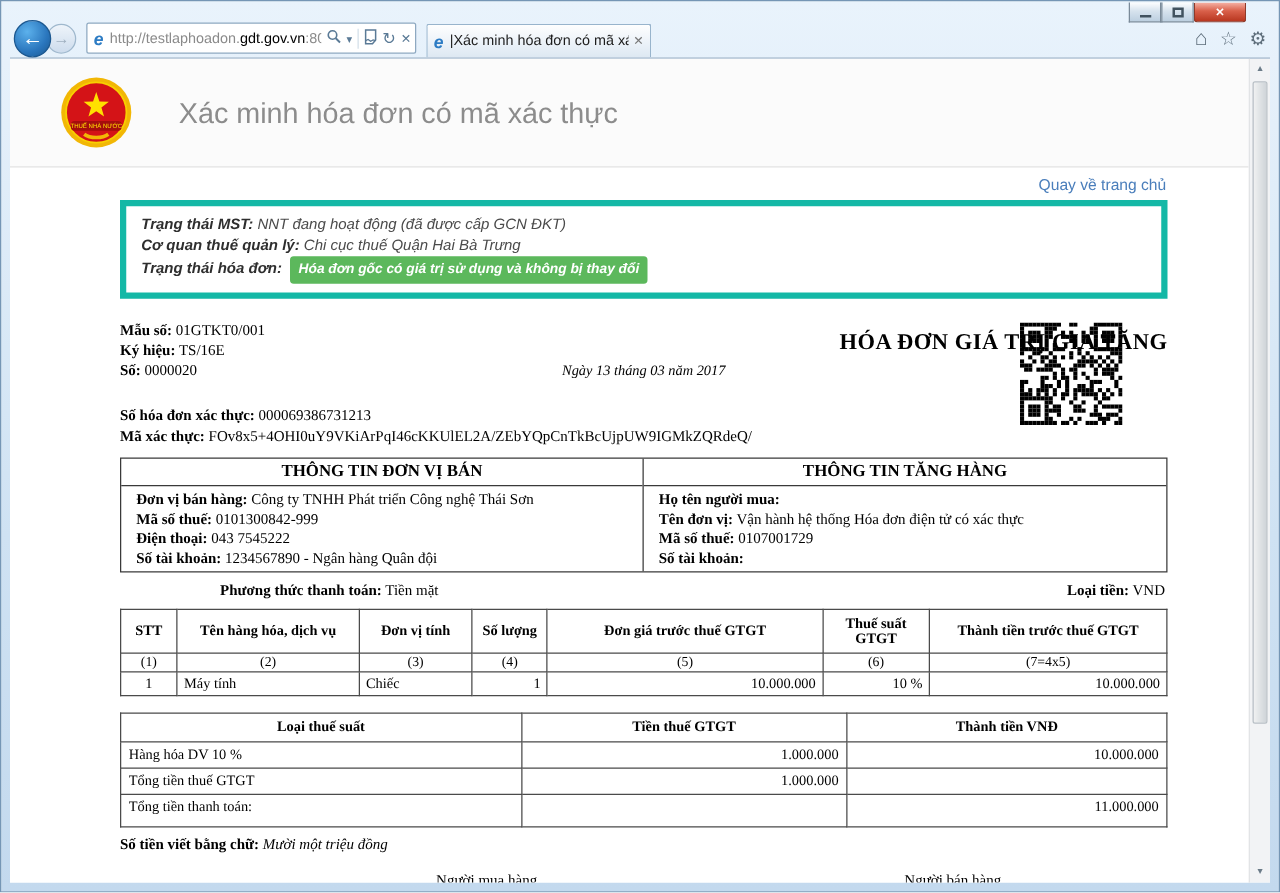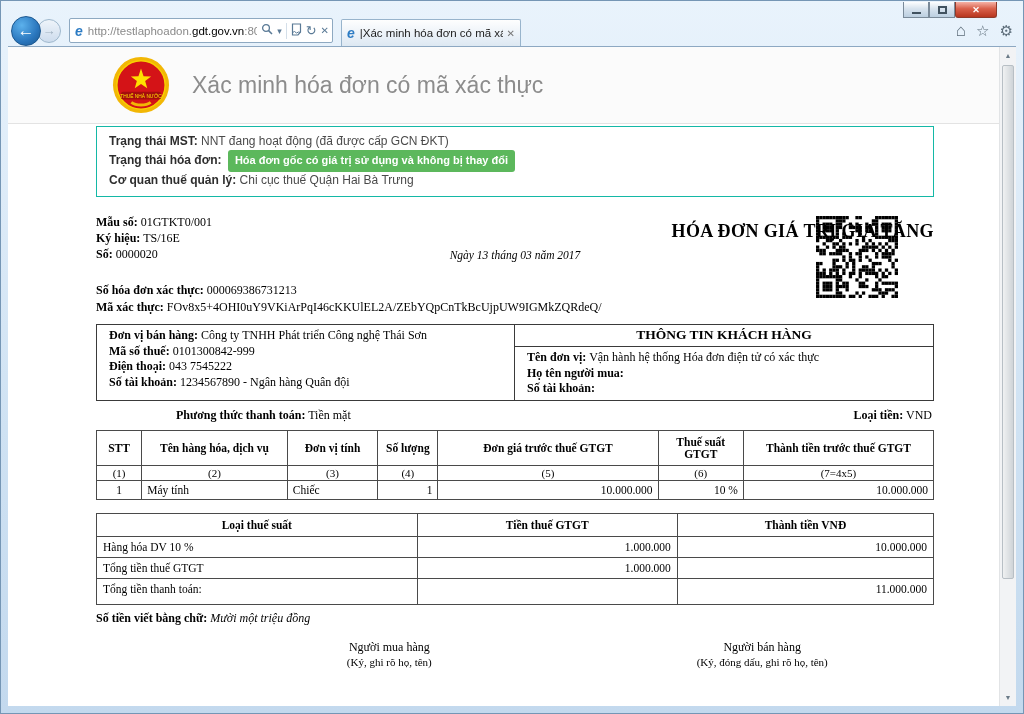--- a/index.html
+++ b/index.html
@@ -52,31 +52,31 @@
     border-top:1px solid #8da8c2; }
   .page { position:absolute; top:0; left:0; right:17px; bottom:0; overflow:hidden; background:#fff; }
 
   .scrollbar { position:absolute; top:0; right:0; bottom:0; width:17px; background:#f2f3f5; border-left:1px solid #e2e4e6; }
   .sb-arrow { height:17px; display:flex; align-items:center; justify-content:center; font-size:7px; color:#6b7b88; }
   .sb-thumb { position:absolute; top:18px; left:2px; right:2px; height:78%;
     background:linear-gradient(90deg,#f0f1f2,#cfd4d8); border:1px solid #b8bfc5; border-radius:2px; }
   .sb-arrow.down { position:absolute; bottom:0; left:0; right:0; }
 
   
-  .site-header { height:77px; background:#fbfbfb; border-bottom:1px solid #e3e3e3;
-    display:flex; align-items:center; padding-left:104px; }
+  .site-header { height:87px; background:#fbfbfb; border-bottom:1px solid #e3e3e3;
+    display:flex; align-items:center; padding-left:40px;gap:15px; }
   .emblem { width:58px; height:58px; flex:0 0 auto; }
   .site-title { margin-left:22px; font-size:23px; color:#8c8c8c; }
 
   .top-links { text-align:right; padding:7px 66px 3px 0; font-size:12.5px; }
   .home-link { color:#4a7ebb; text-decoration:none; cursor:pointer; }
 
   
-  .status-box { margin:2px 65px 17px 88px; border:1px solid #14b8a6; background:#fff;
-    padding:6px 12px 7px; font-size:12px; color:#4a4a4a; line-height:17px; }
+  .status-box { margin:2px 65px 17px 88px; border:5px solid #14b8a6; background:#fff;
+    padding:6px 12px 7px; font-size:12px; font-style:italic; color:#4a4a4a; line-height:17px; }
   .status-box b { color:#2e2e2e; }
   .badge { display:inline-block; color:#fff; font-weight:bold; font-size:11px; padding:2px 7px 3px;
     border-radius:3px; margin-left:3px; }
 
   
   .invoice { margin:10px 65px 0 88px; font-family:"Liberation Serif", serif; font-size:12.5px; color:#000; position:relative; }
   .inv-head { position:relative; height:60px; }
   .inv-meta { position:absolute; left:0; top:0; font-size:12px; line-height:16px; }
   .inv-title { text-align:right; padding-top:7px; font-size:18px; font-weight:bold; letter-spacing:.4px; }
   .inv-date { text-align:center; font-style:italic; font-size:11.5px; margin-top:7px; }
@@ -175,25 +175,28 @@
           <circle cx="30" cy="30" r="25" fill="#d41317"></circle>
           <circle cx="30" cy="30" r="25" fill="none" stroke="#f8d000" stroke-width="1.5"></circle>
           <polygon points="30,13 32.64,20.86 40.46,21.1 34.28,25.89 36.47,33.4 30,29 23.53,33.4 25.72,25.89 19.54,21.1 27.36,20.86" fill="#ffe000"></polygon>
           <rect x="9" y="37" width="42" height="8" rx="3" fill="#a50d0d"></rect>
           <text x="30" y="43" text-anchor="middle" font-size="5" fill="#ffe000" font-family="Liberation Sans, sans-serif">THUẾ NHÀ NƯỚC</text>
           <path d="M20 48 a12 6 0 0 0 20 0" fill="none" stroke="#f2b705" stroke-width="3"></path>
         </svg>
         <div class="site-title">Xác minh hóa đơn có mã xác thực</div>
       </div>
 
+      <div class="top-links">
+        <a class="home-link">Quay về trang chủ</a>
+      </div>
 
       <div class="status-box">
         <div><b>Trạng thái MST:</b> <span>NNT đang hoạt động (đã được cấp GCN ĐKT)</span></div>
+        <div><b>Cơ quan thuế quản lý:</b> <span>Chi cục thuế Quận Hai Bà Trưng</span></div>
         <div><b>Trạng thái hóa đơn:</b> <span class="badge" style="background: rgb(92, 184, 92);">Hóa đơn gốc có giá trị sử dụng và không bị thay đổi</span></div>
-        <div><b>Cơ quan thuế quản lý:</b> <span>Chi cục thuế Quận Hai Bà Trưng</span></div>
       </div>
 
       <div class="invoice">
 
         <div class="inv-head">
           <div class="inv-meta">
             <div><b>Mẫu số:</b> <span>01GTKT0/001</span></div>
             <div><b>Ký hiệu:</b> <span>TS/16E</span></div>
             <div><b>Số:</b> <span>0000020</span></div>
           </div>
@@ -514,32 +517,34 @@
               </svg></div>
         </div>
 
         <div class="auth">
           <div><b>Số hóa đơn xác thực:</b> <span>000069386731213</span></div>
           <div><b>Mã xác thực:</b> <span>FOv8x5+4OHI0uY9VKiArPqI46cKKUlEL2A/ZEbYQpCnTkBcUjpUW9IGMkZQRdeQ/</span></div>
         </div>
 
         <div class="party-box">
           <div class="party-col left">
+            <div class="party-head">THÔNG TIN ĐƠN VỊ BÁN</div>
             <div class="party-fields">
               <div><b>Đơn vị bán hàng:</b> <span>Công ty TNHH Phát triển Công nghệ Thái Sơn</span></div>
               <div><b>Mã số thuế:</b> <span>0101300842-999</span></div>
               <div><b>Điện thoại:</b> <span>043 7545222</span></div>
               <div><b>Số tài khoản:</b> <span>1234567890 - Ngân hàng Quân đội</span></div>
             </div>
           </div>
           <div class="party-col">
-            <div class="party-head">THÔNG TIN KHÁCH HÀNG</div>
+            <div class="party-head">THÔNG TIN TĂNG HÀNG</div>
             <div class="party-fields">
+              <div><b>Họ tên người mua:</b> <span></span></div>
               <div><b>Tên đơn vị:</b> <span>Vận hành hệ thống Hóa đơn điện tử có xác thực</span></div>
-              <div><b>Họ tên người mua:</b> <span></span></div>
+              <div><b>Mã số thuế:</b> <span>0107001729</span></div>
               <div><b>Số tài khoản:</b> <span></span></div>
             </div>
           </div>
         </div>
 
         <div class="pay-row">
           <span class="pay-method"><b>Phương thức thanh toán:</b> <span>Tiền mặt</span></span>
           <span class="currency"><b>Loại tiền:</b> <span>VND</span></span>
         </div>
 

